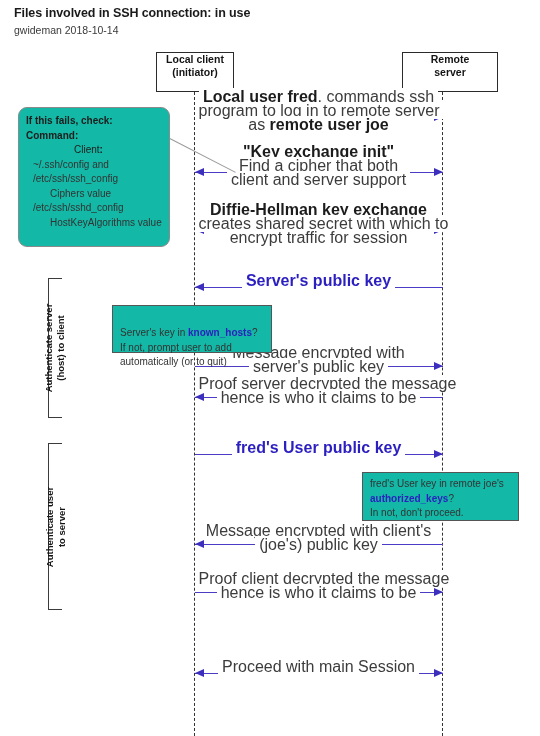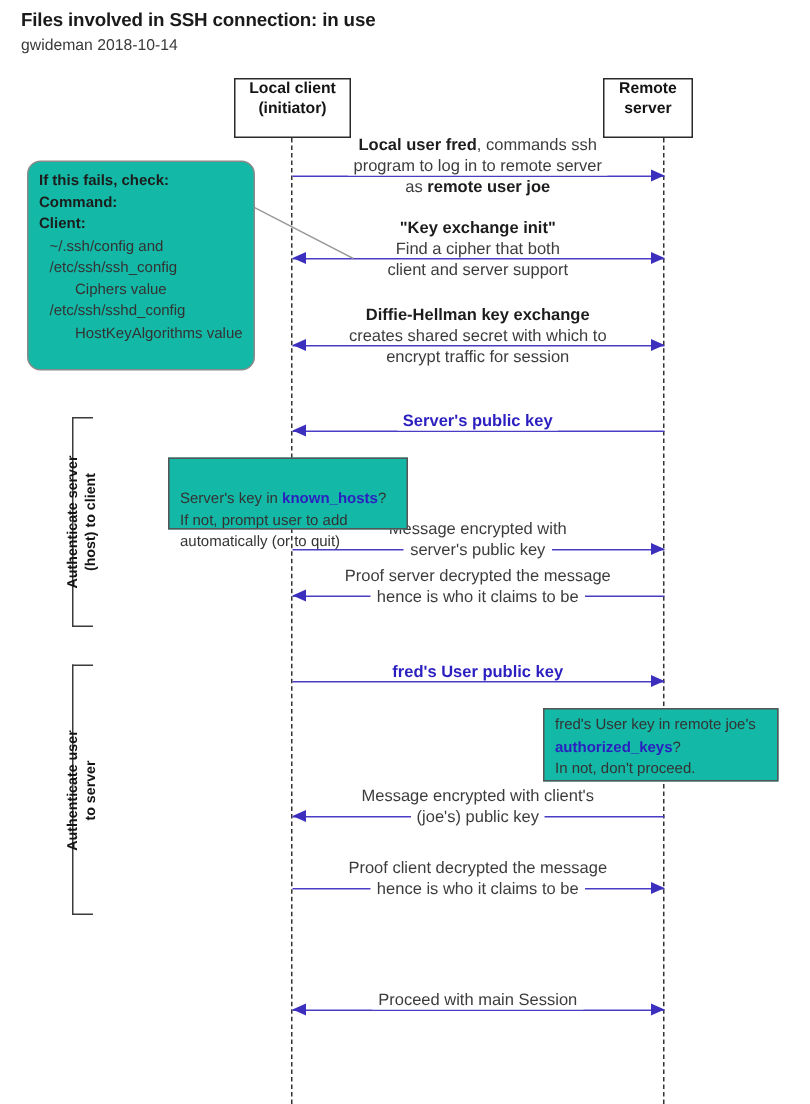--- a/index.html
+++ b/index.html
@@ -30,21 +30,21 @@
     border:1.3px solid #2b2b2b;
     background:#fff;
     box-sizing:border-box;
     display:flex;flex-direction:column;
     align-items:center;justify-content:flex-start;
     font-size:10.5px;font-weight:bold;line-height:1.25;
     color:#141414;
     text-align:center;
   }
   #actor-client{left:152px;top:52px;width:78px;height:40px;}
-  #actor-server{left:398px;top:52px;width:60px;height:40px;}
+  #actor-server{left:398px;top:52px;width:96px;height:40px;}
 
   
   .lifeline{
     position:absolute;width:0;
     border-left:1.6px dashed #333;
   }
   #lifeline-client{left:190px;top:92px;height:644px;}
   #lifeline-server{left:438px;top:92px;height:644px;}
   
   .shaft{
@@ -60,21 +60,21 @@
   }
   .head.left{
     border-top:4.5px solid transparent;
     border-bottom:4.5px solid transparent;
     border-right:9px solid #3c2fbe;
   }
   
   .msg-label{
     position:absolute;
     text-align:center;
-    font-size:11px;
+    font-size:16px;
     line-height:14.2px;
     color:#3c3c3c;
     white-space:nowrap;
   }
   .msg-label .ln{display:block;}
   .msg-label .pad{background:#fff;padding:0 4px;}
 
   
   .note{
     position:absolute;box-sizing:border-box;
@@ -189,21 +189,21 @@
       </div>
       <div class="shaft" style="left: 190.5px; top: 673px; width: 248px;"></div>
       <div class="head right" style="top: 668.5px; left: 429.5px;"></div>
       <div class="head left" style="top: 668.5px; left: 190.5px;"></div>
       <div class="msg-label" style="left: 190.5px; width: 248px; top: 659.9px;">
         <span class="ln"><span class="pad"><span>Proceed with main Session</span></span></span>
       </div>
       <div class="note rounded" style="left: 14px; top: 107px; width: 152px; height: 140px; padding: 6px 7px;">
         <span class="row"><span style="font-weight: bold; color: rgb(28, 28, 28);">If this fails, check:</span></span>
         <span class="row"><span style="font-weight: bold; color: rgb(28, 28, 28);">Command:</span></span>
-        <span class="row"><span style="font-weight: bold; color: rgb(28, 28, 28);">Client</span><span style="font-weight: bold; color: rgb(28, 28, 28);">:</span></span>
+        <span class="row"><span style="font-weight: normal; color: rgb(28, 28, 28); margin-left: 48px;">Client</span><span style="font-weight: bold; color: rgb(28, 28, 28);">:</span></span>
         <span class="row ind1"><span>~/.ssh/config   and</span></span>
         <span class="row ind1"><span>/etc/ssh/ssh_config</span></span>
         <span class="row ind2"><span>Ciphers value</span></span>
         <span class="row ind1"><span>/etc/ssh/sshd_config</span></span>
         <span class="row ind2"><span>HostKeyAlgorithms  value</span></span>
       </div>
       <div class="note" style="left: 108px; top: 305px; width: 160px; height: 48px; padding: 20px 7px;">
         <span class="row"><span>Server's  key in </span><span style="font-weight: bold; color: rgb(43, 31, 192);">known_hosts</span><span>?</span></span>
         <span class="row"><span>If not, prompt user to add</span></span>
         <span class="row"><span>automatically (or to quit)</span></span>

